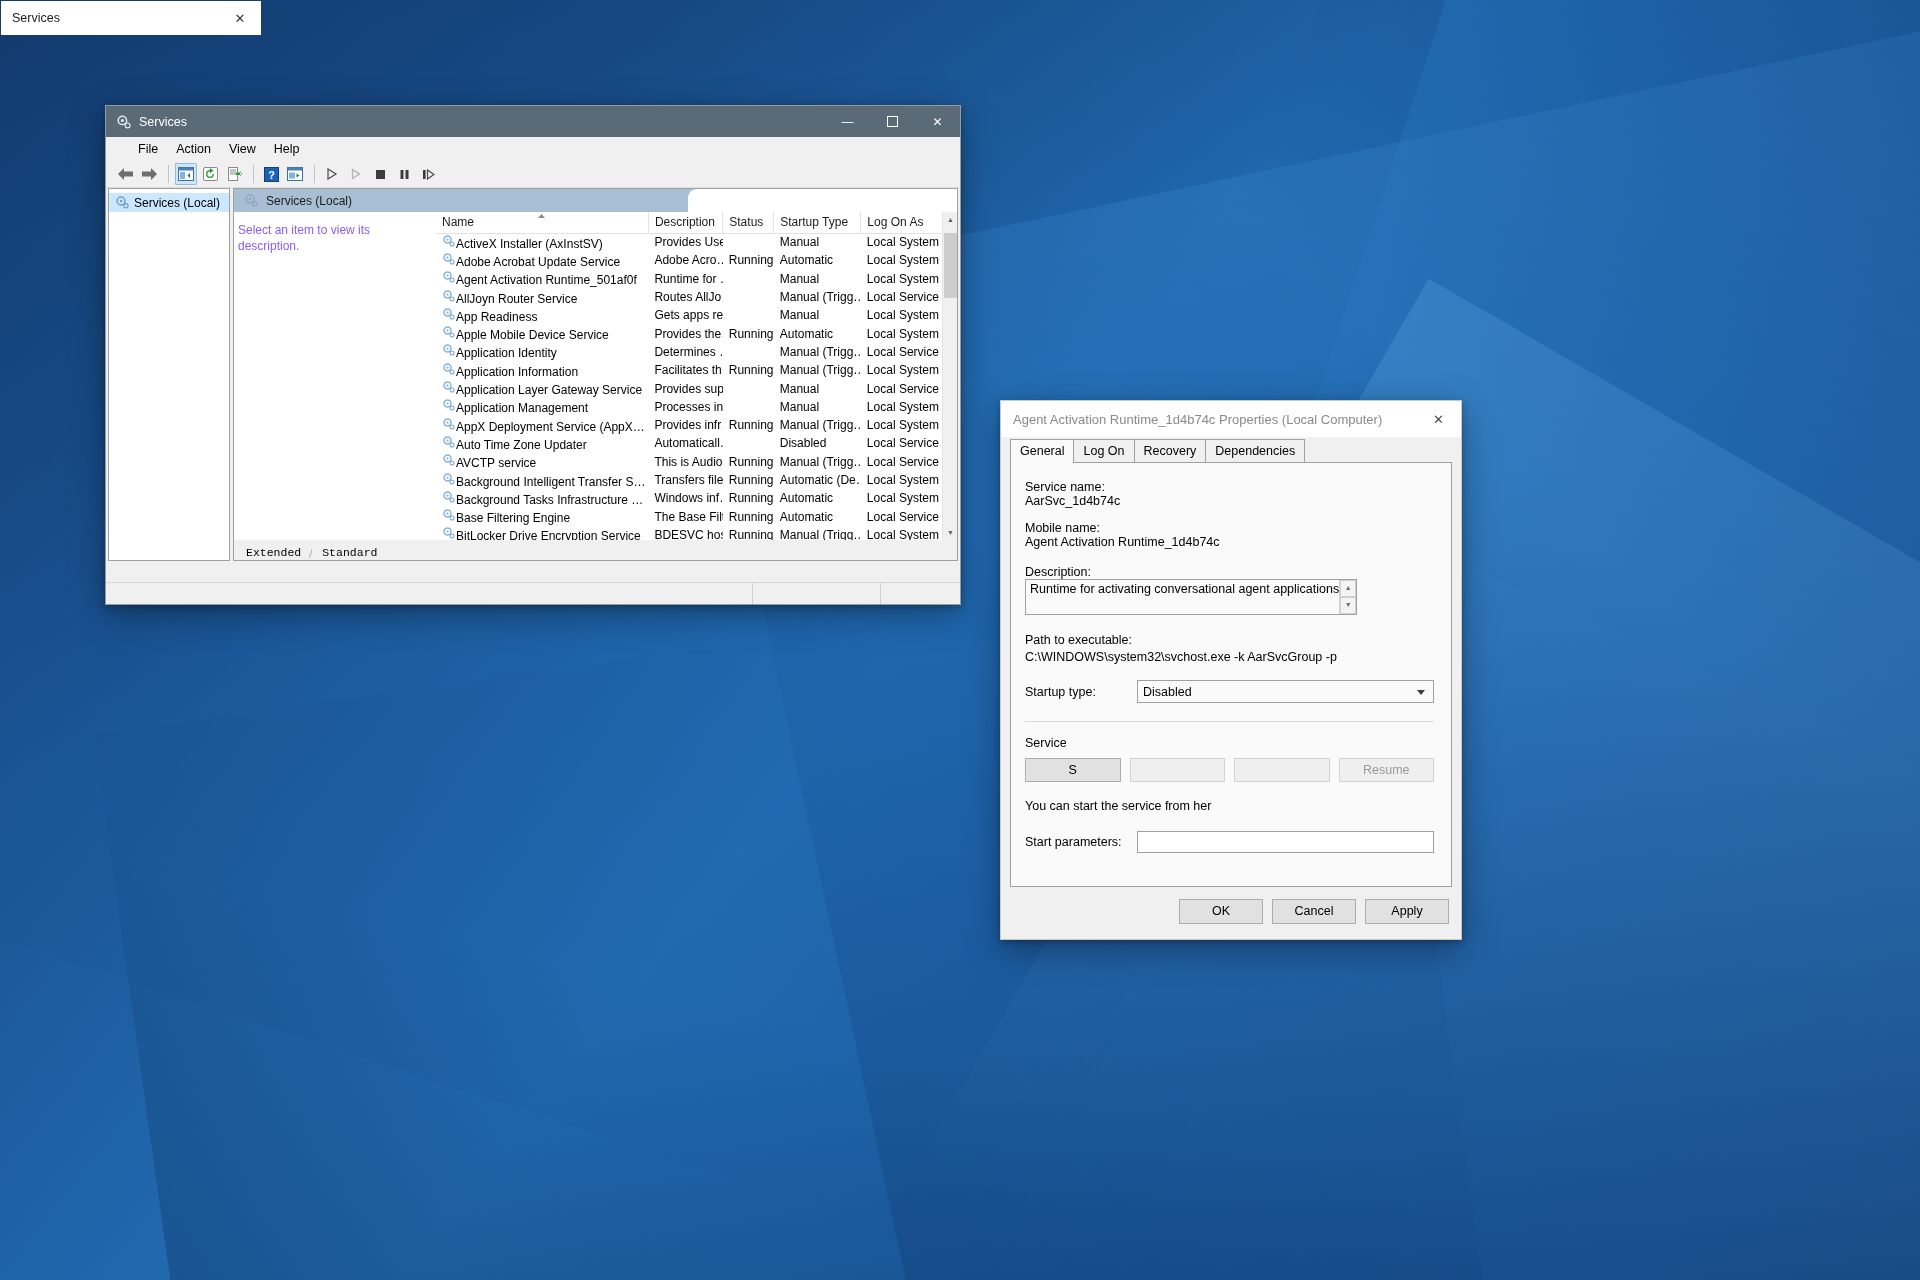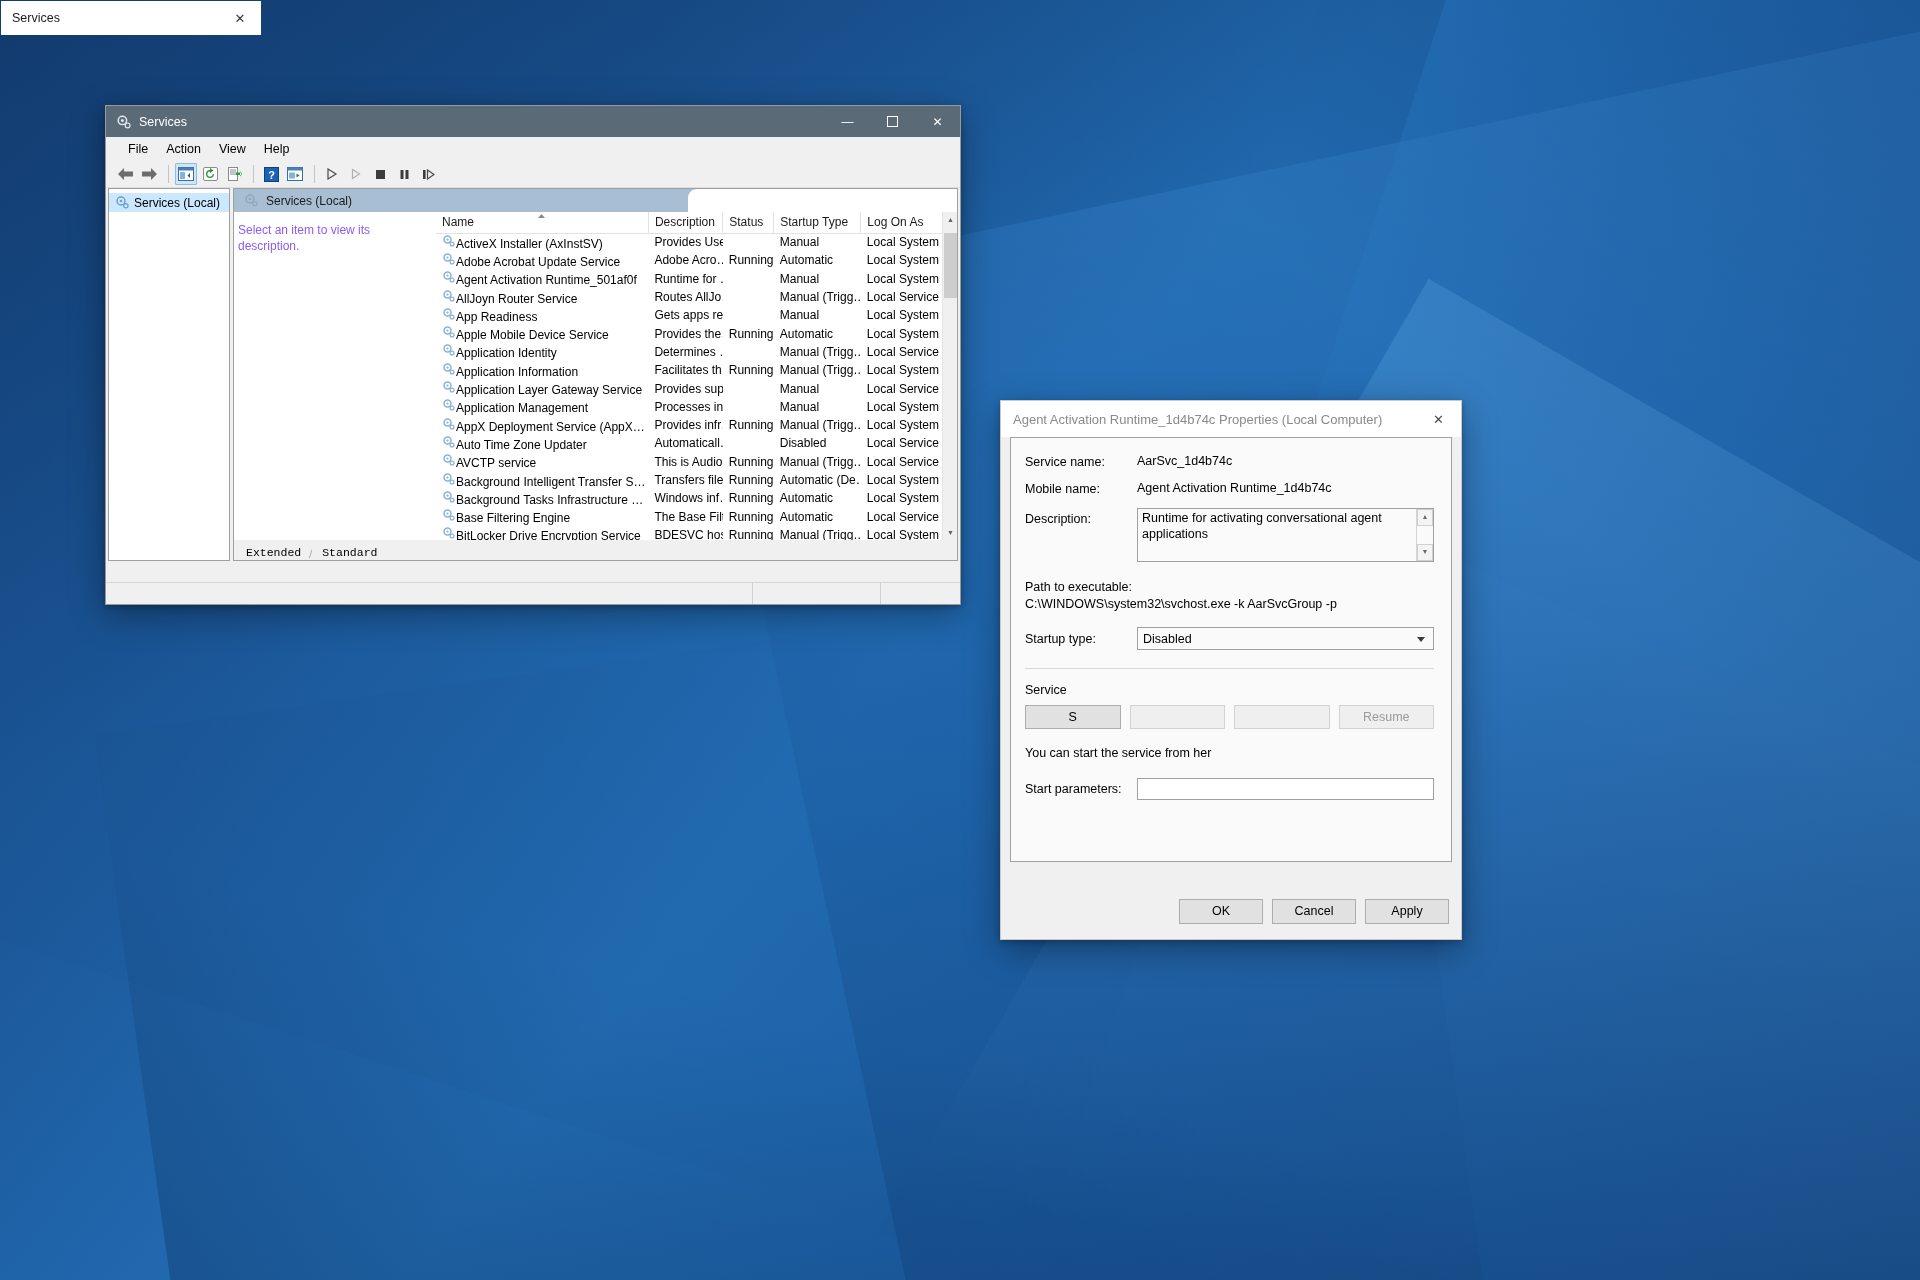--- a/index.html
+++ b/index.html
@@ -83,21 +83,21 @@
     width: 45px; height: 31px;
     display: flex; align-items: center; justify-content: center;
     color: #fff; font-size: 12px;
   }
 
   
   #svc-menubar {
     height: 24px;
     background: #f0f0f0;
     display: flex; align-items: center;
-    padding-left: 14px;
+    padding-left: 24px;
     border-bottom: 1px solid #f0f0f0;
   }
   #svc-menubar .menu-item {
     font-size: 12.5px; color: #000;
     padding: 3px 8px;
     margin-right: 2px;
   }
 
   
   #svc-toolbar {
@@ -301,21 +301,21 @@
 
   #props-panel {
     margin: 0 9px 0 9px;
     border: 1px solid #a0a0a0;
     background: #fafafa;
     height: 425px;
     position: relative;
     padding: 16px 17px 0 14px;
   }
 
-  .frow { display: flex; align-items: flex-start; margin-bottom: 12px; }
+  .frow { display: flex; align-items: flex-start; margin-bottom: 12px; flex-direction: column; }
   .flabel { width: 112px; font-size: 12.5px; color: #000; padding-top: 1px; }
   .fvalue { font-size: 12.5px; color: #000; }
 
   .desc-box {
     flex: 1;
     height: 54px;
     border: 1px solid #a0a0a0;
     background: #fafafa;
     font-size: 12.5px;
     line-height: 1.25;
@@ -860,20 +860,26 @@
       <div class="sb-cell" style="flex:1;"></div>
     </div>
   </div>
 
   <div class="window" id="props-dialog">
     <div id="props-titlebar">
       <span id="props-title-text">Agent Activation Runtime_1d4b74c Properties (Local Computer)</span>
       <div id="props-close">✕</div>
     </div>
 
+    <div id="props-tabs">
+      <div class="ptab active">General</div>
+      <div class="ptab">Log On</div>
+      <div class="ptab">Recovery</div>
+      <div class="ptab">Dependencies</div>
+    </div>
 
     <div id="props-panel">
 
       <div class="frow">
         <div class="flabel">Service name:</div>
         <div class="fvalue">AarSvc_1d4b74c</div>
       </div>
 
       <div class="frow">
         <div class="flabel">Mobile name:</div>

